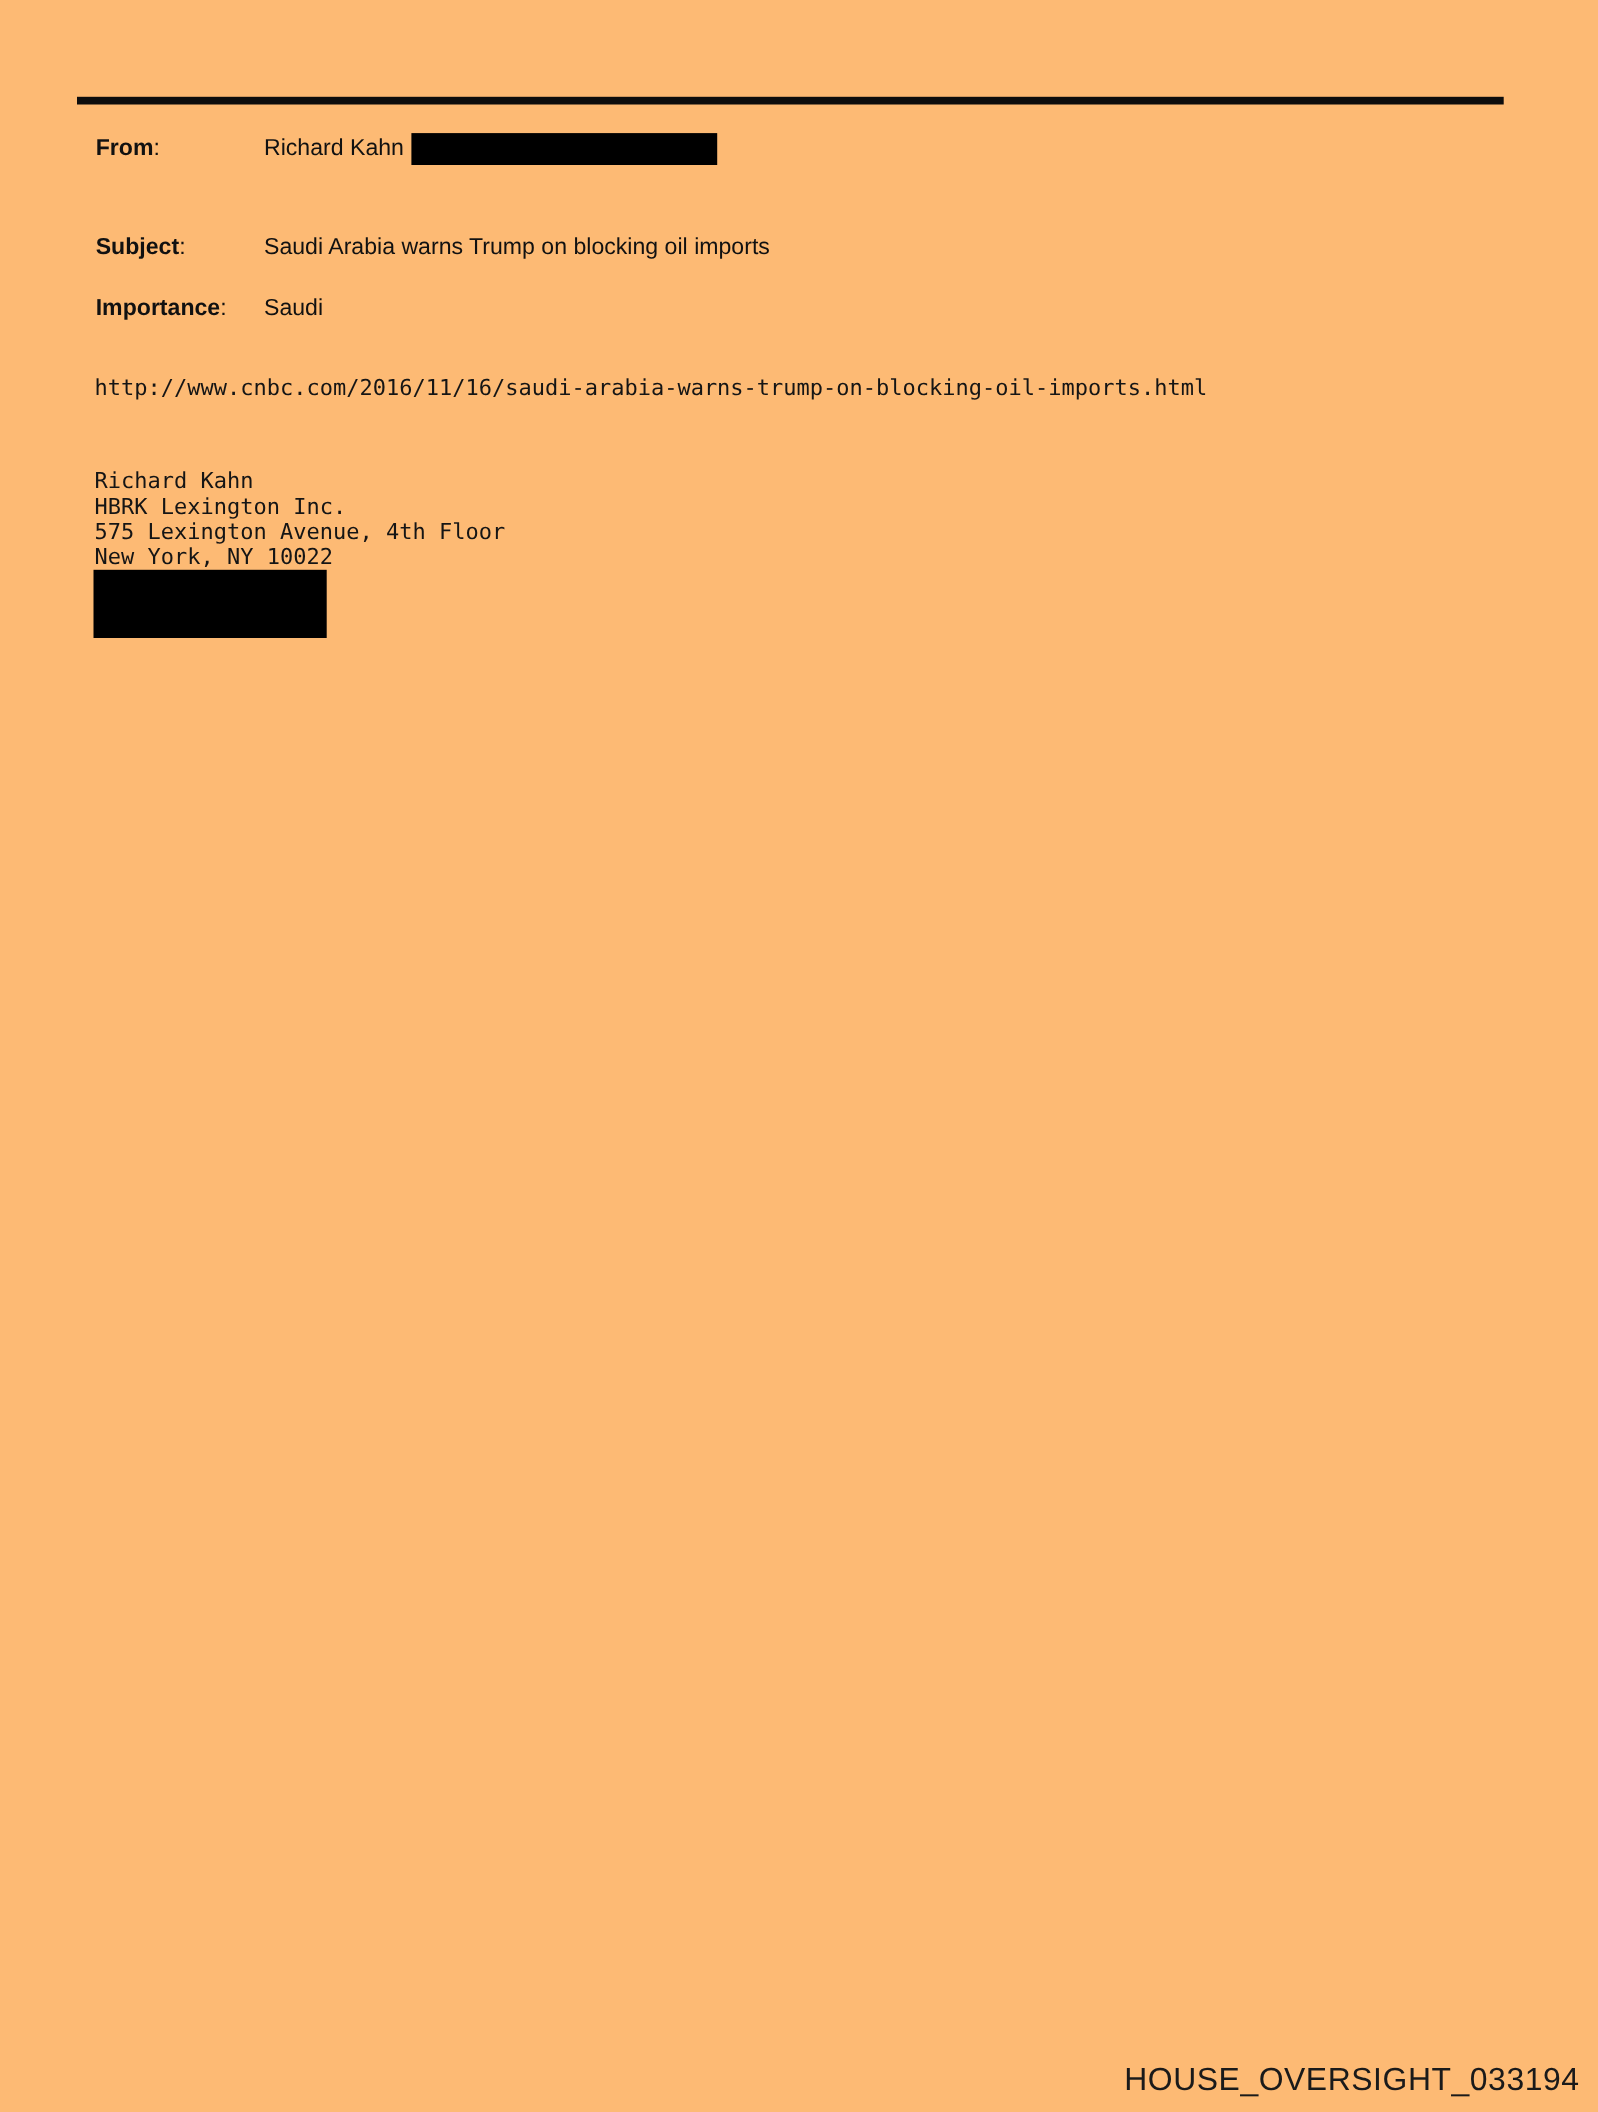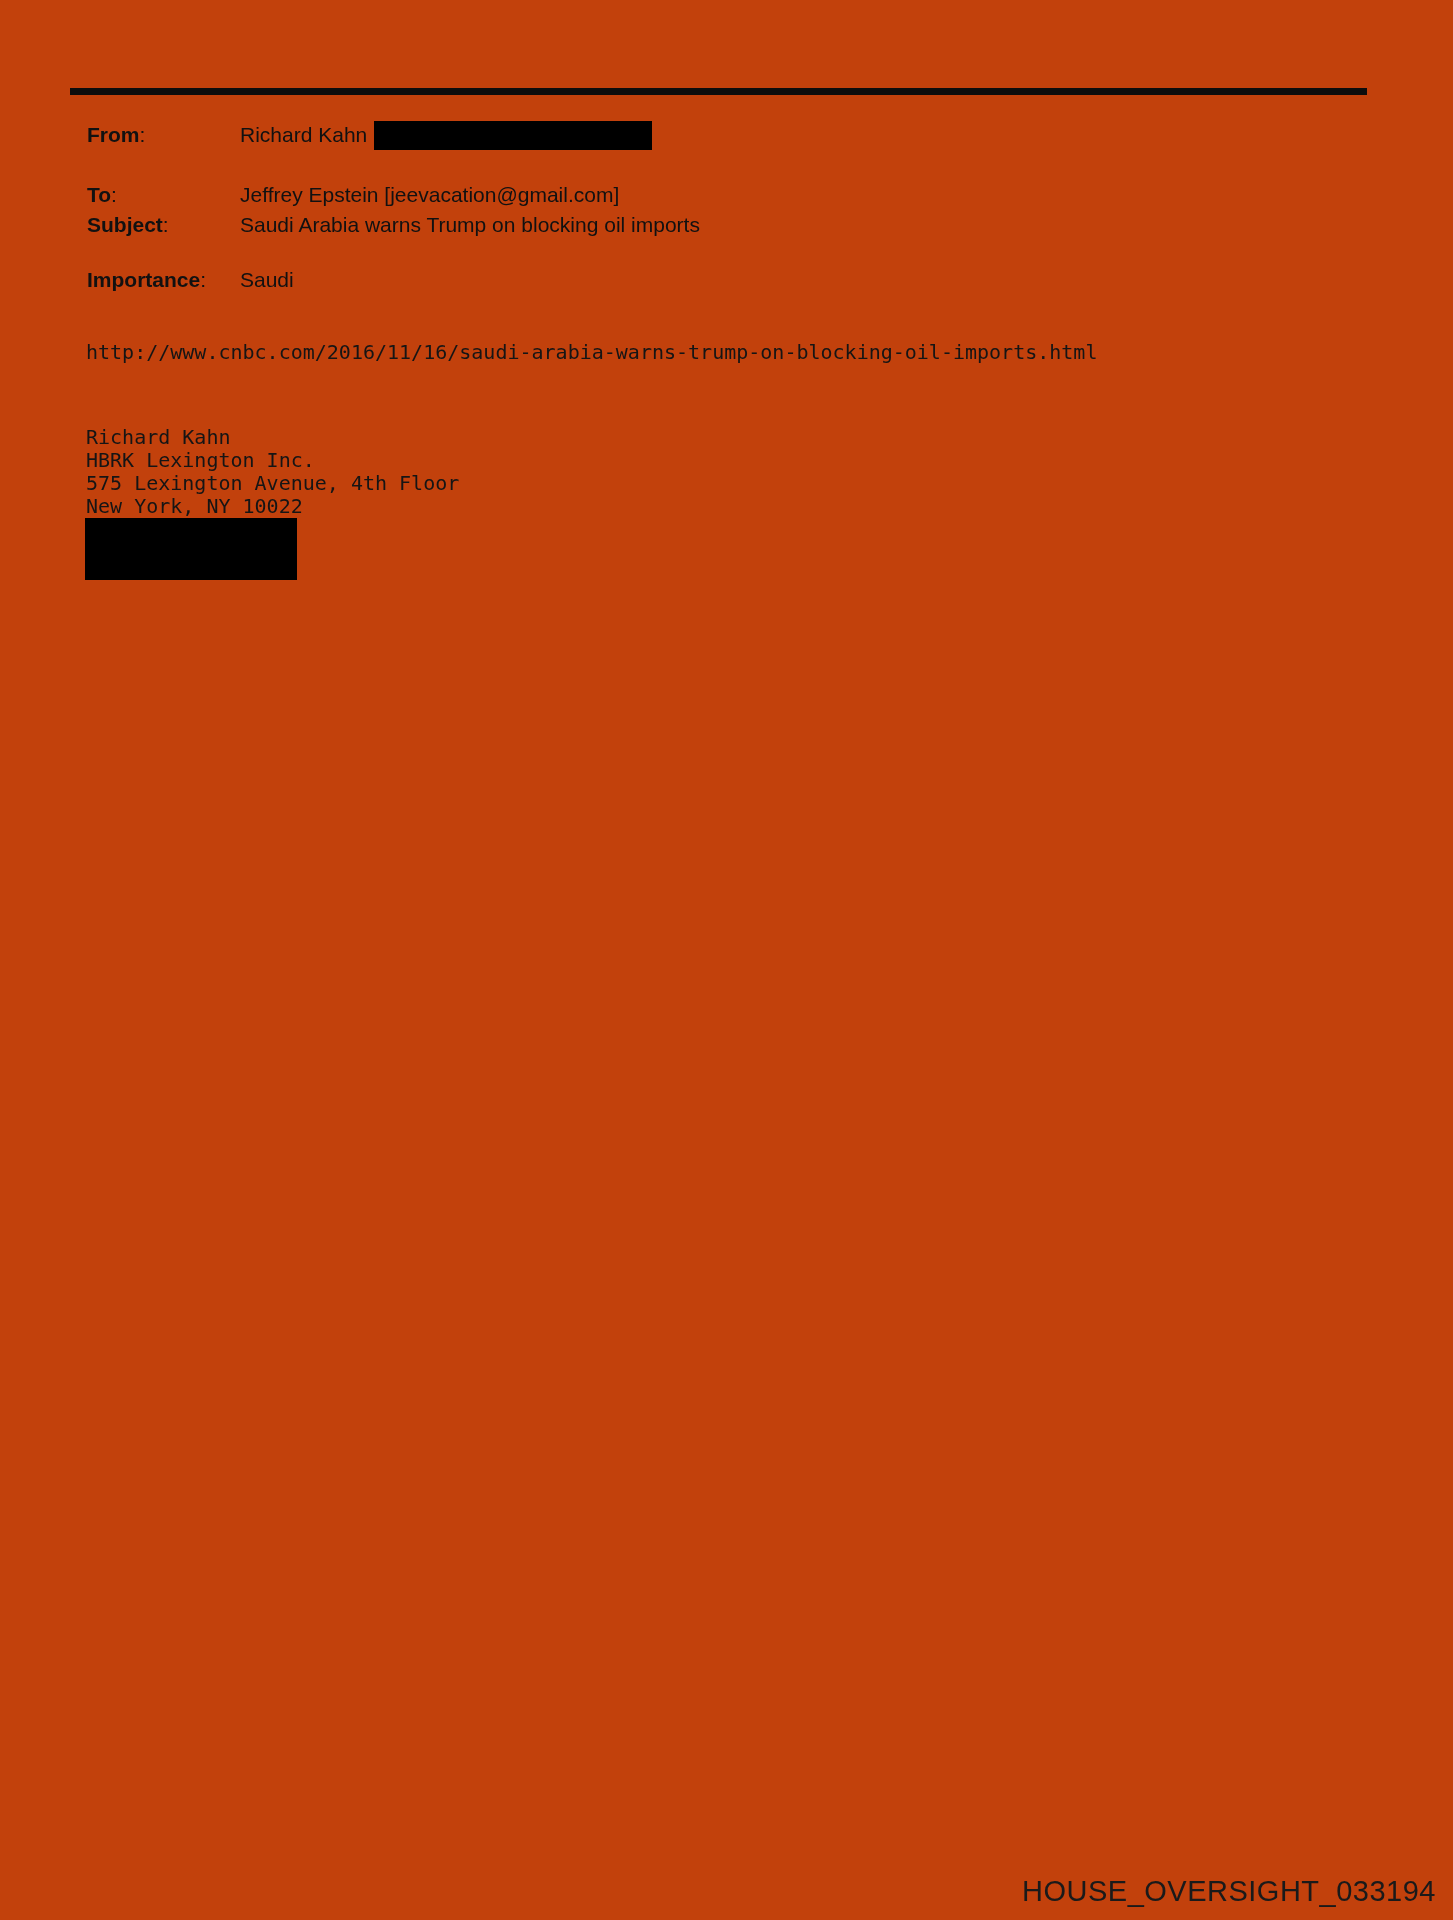--- a/index.html
+++ b/index.html
@@ -4,21 +4,21 @@
 <style>
   html, body {
     margin: 0;
     padding: 0;
     background: #ffffff;
   }
   .page {
     position: relative;
     width: 1453px;
     height: 1920px;
-    background: #c2410c;
+    background: #fdba74;
     overflow: hidden;
     font-family: "Liberation Sans", sans-serif;
     color: #111111;
   }
   
   .top-rule {
     position: absolute;
     left: 70px;
     top: 88px;
     width: 1297px;
@@ -101,26 +101,20 @@
 
   <div class="hrow" style="top:120px">
     <span class="hlabel"><b>From</b><span class="colon">:</span></span>
     <span class="hvalue">
       <span>Richard Kahn</span>
       <span class="redaction-bar"></span>
     </span>
   </div>
 
 
-  <div class="hrow" style="top:180px">
-    <span class="hlabel"><b>To</b><span class="colon">:</span></span>
-    <span class="hvalue">
-        <span>Jeffrey Epstein [jeevacation@gmail.com]</span>
-      </span>
-  </div>
 
   <div class="hrow" style="top:210px">
     <span class="hlabel"><b>Subject</b><span class="colon">:</span></span>
     <span class="hvalue">
         <span>Saudi Arabia warns Trump on blocking oil imports</span>
       </span>
   </div>
 
   <div class="hrow" style="top:265px">
     <span class="hlabel"><b>Importance</b><span class="colon">:</span></span>

